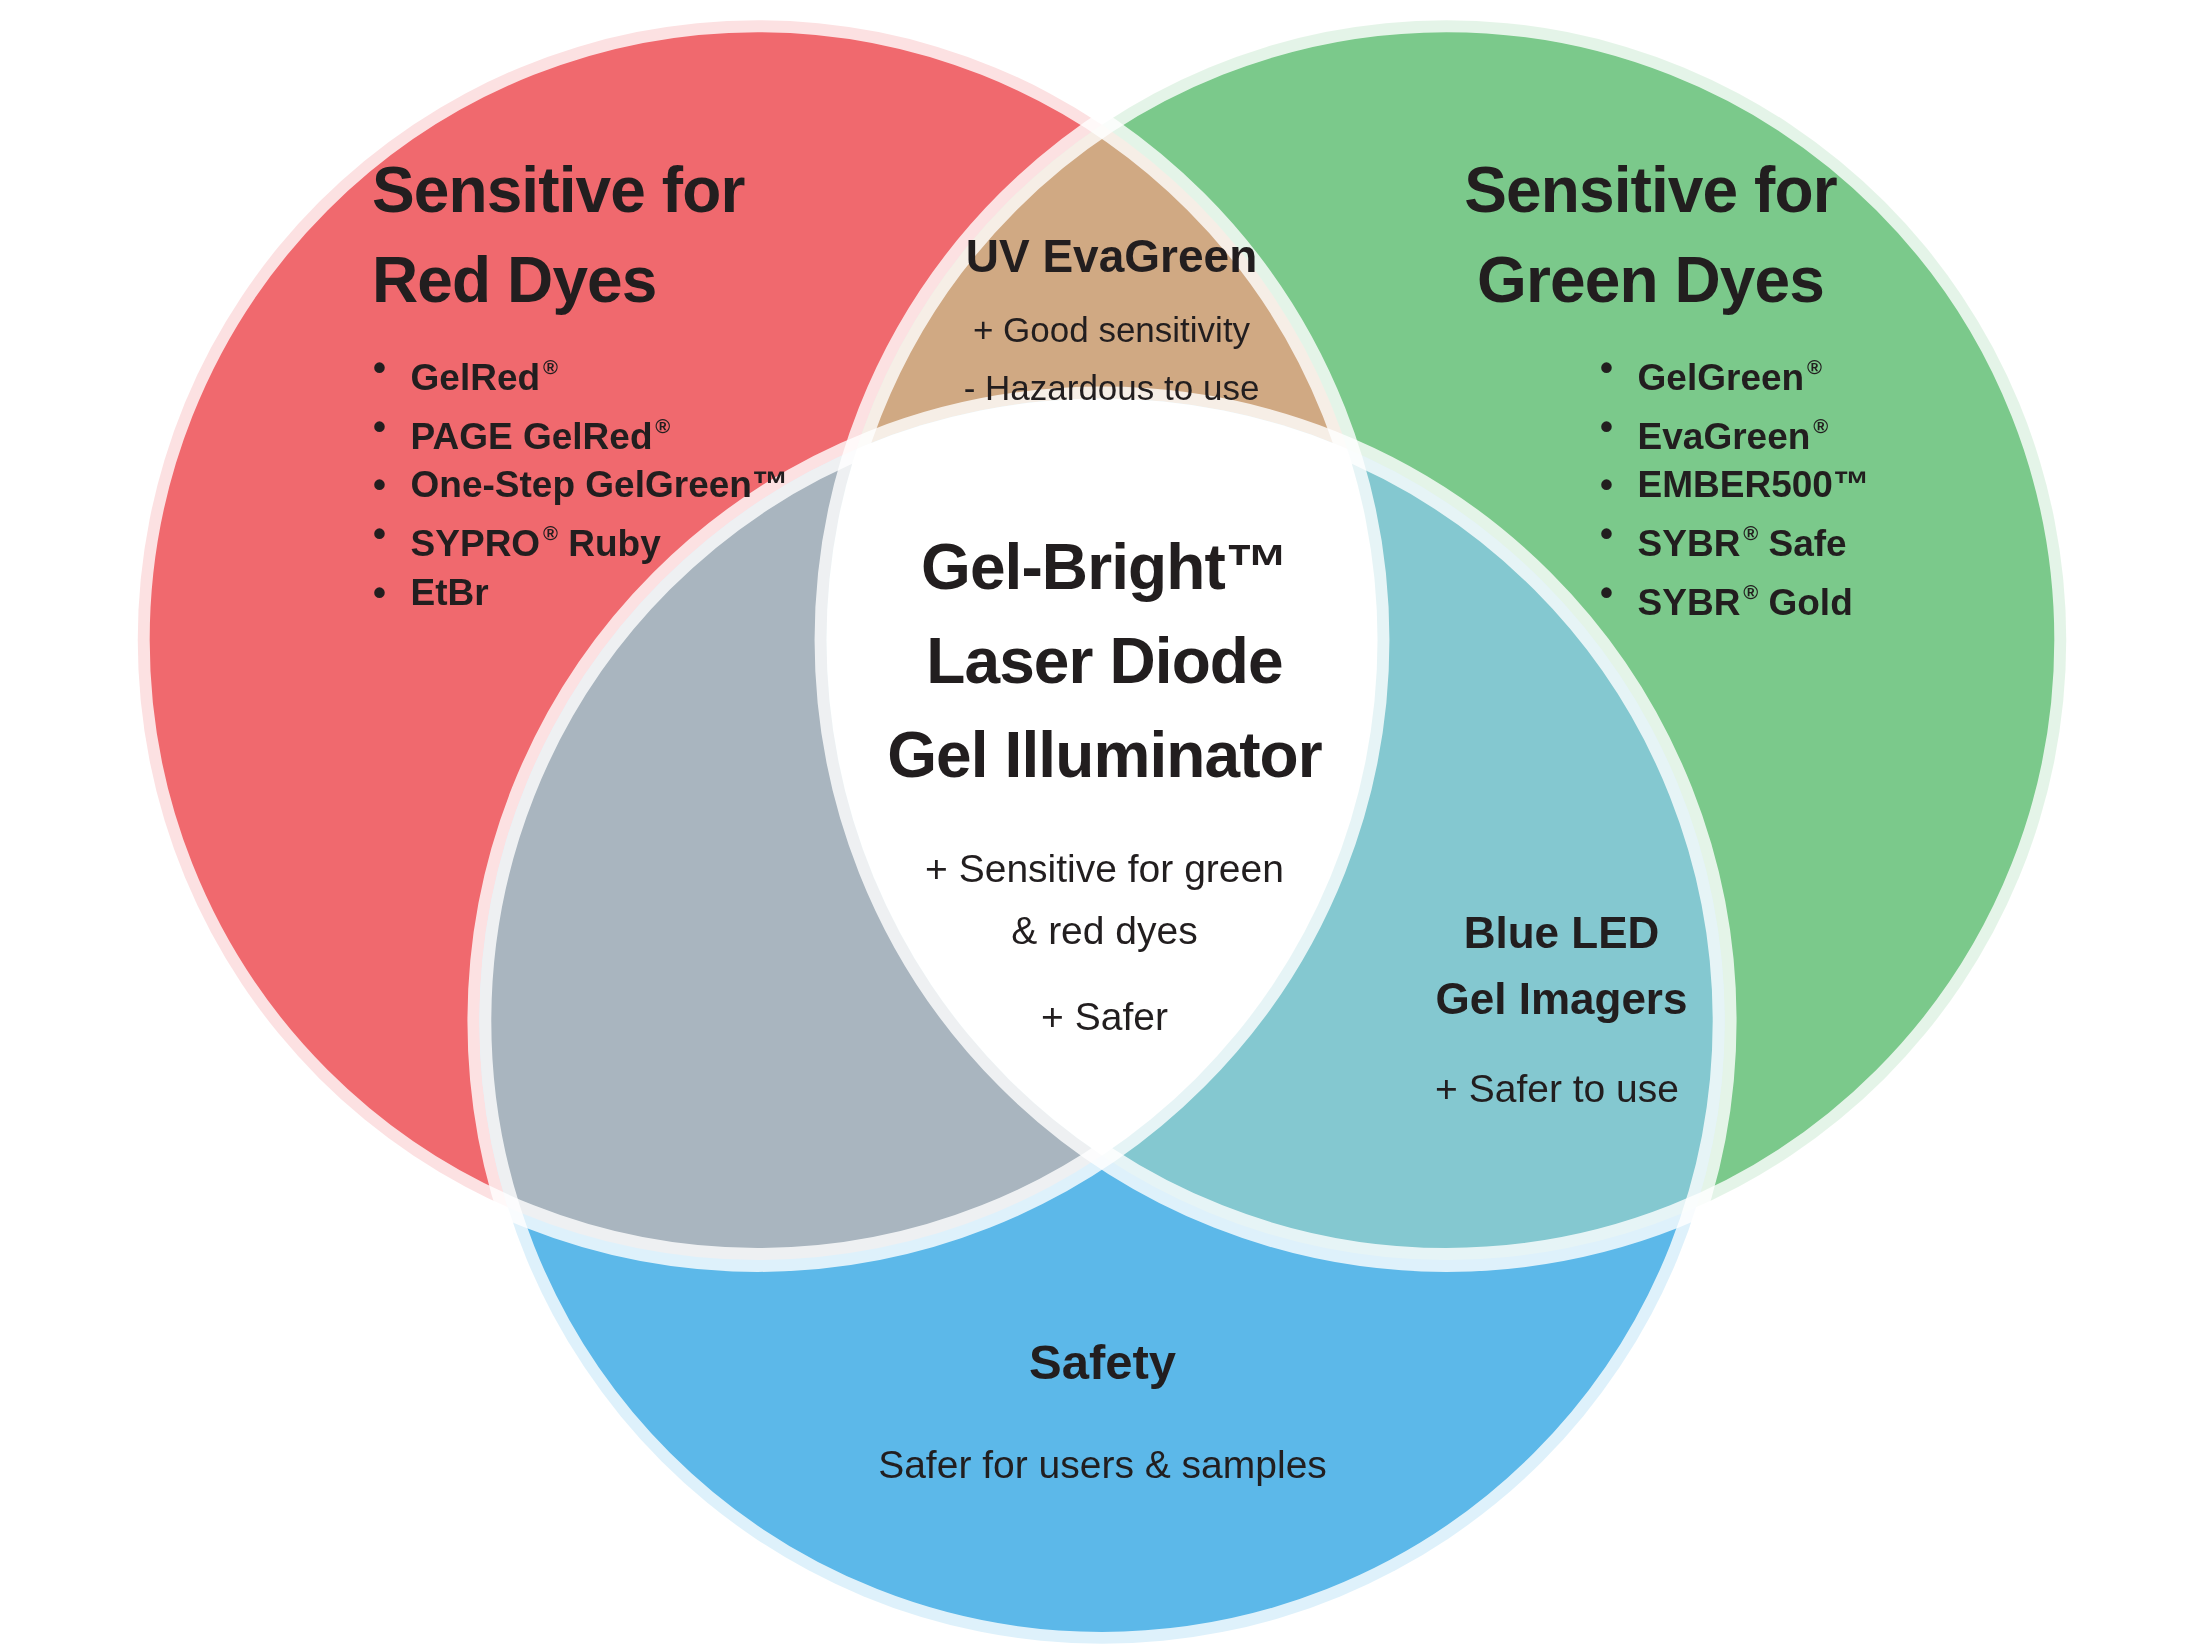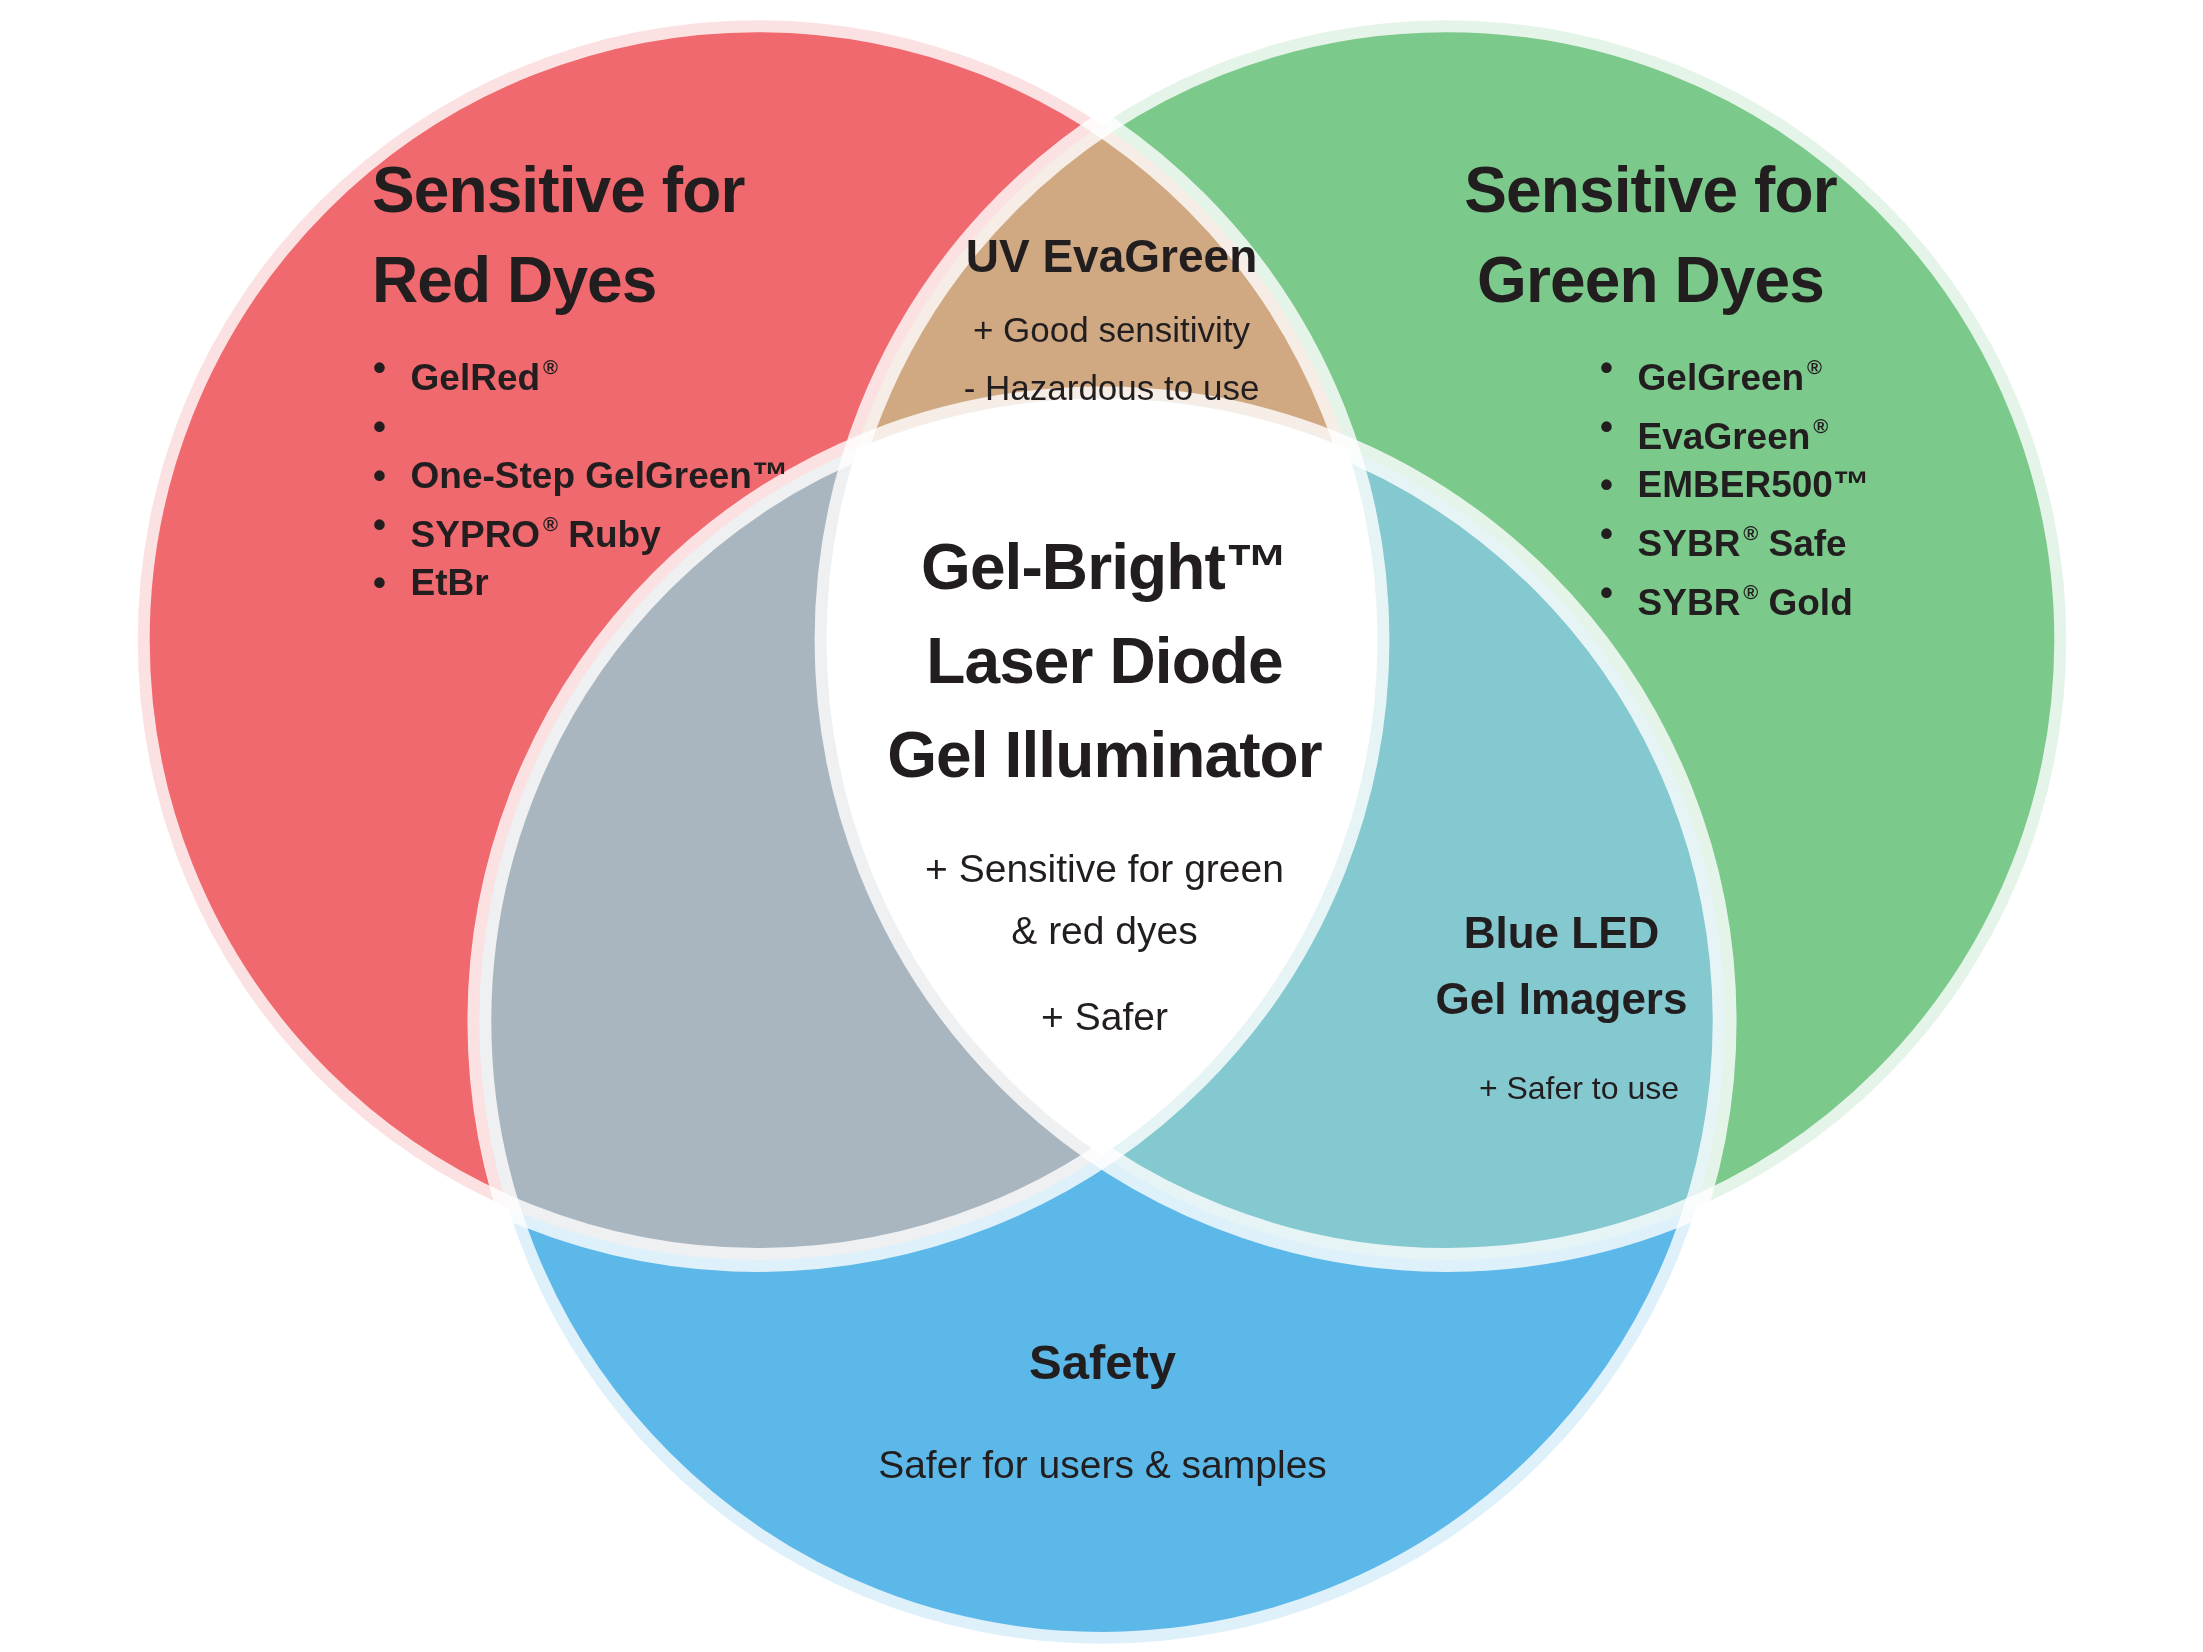--- a/index.html
+++ b/index.html
@@ -16,21 +16,21 @@
   .h-center{font-size:64px;font-weight:bold;line-height:94px;letter-spacing:-0.9px;white-space:nowrap;}
   .h-md{font-size:46px;font-weight:bold;line-height:53px;white-space:nowrap;}
   .h-teal{font-size:44px;font-weight:bold;line-height:66px;white-space:nowrap;}
   .h-safety{font-size:49px;font-weight:bold;line-height:83px;white-space:nowrap;}
   .center-align{text-align:center;}
   .right-align{text-align:right;}
   ul{list-style:none;margin:0;padding:0;}
   ul.dots li{display:flex;gap:15.6px;line-height:49px;font-size:37px;font-weight:600;white-space:nowrap;}
   ul.dots .dot{width:22px;flex:0 0 auto;}
   ul.plain-uv li{line-height:58px;font-size:35px;white-space:nowrap;}
-  ul.plain-teal li{line-height:53px;font-size:32px;white-space:nowrap;}
+  ul.plain-teal li{line-height:53px;font-size:39px;white-space:nowrap;}
   .sub-lines{font-size:39px;line-height:62px;white-space:nowrap;}
   .sub-single{font-size:39px;line-height:62px;white-space:nowrap;}
   .safety-sub{font-size:39px;line-height:55px;white-space:nowrap;}
   sup{font-size:55%;vertical-align:32%;margin-left:2.8px;}
 </style>
 </head>
 <body>
 
 <div class="canvas">
 
@@ -76,20 +76,21 @@
     <div>Sensitive for</div>
     <div>Red Dyes</div>
   </div>
   <ul class="block dots" style="left:373px;top:343px;">
       <li>
         <span class="dot">•</span>
         <span>GelRed<sup>®</sup></span>
       </li>
       <li>
         <span class="dot">•</span>
+        <span>PAGE GelRed<sup>®</sup></span>
       </li>
       <li>
         <span class="dot">•</span>
         <span>One-Step GelGreen™</span>
       </li>
       <li>
         <span class="dot">•</span>
         <span>SYPRO<sup>®</sup> Ruby</span>
       </li>
       <li>

